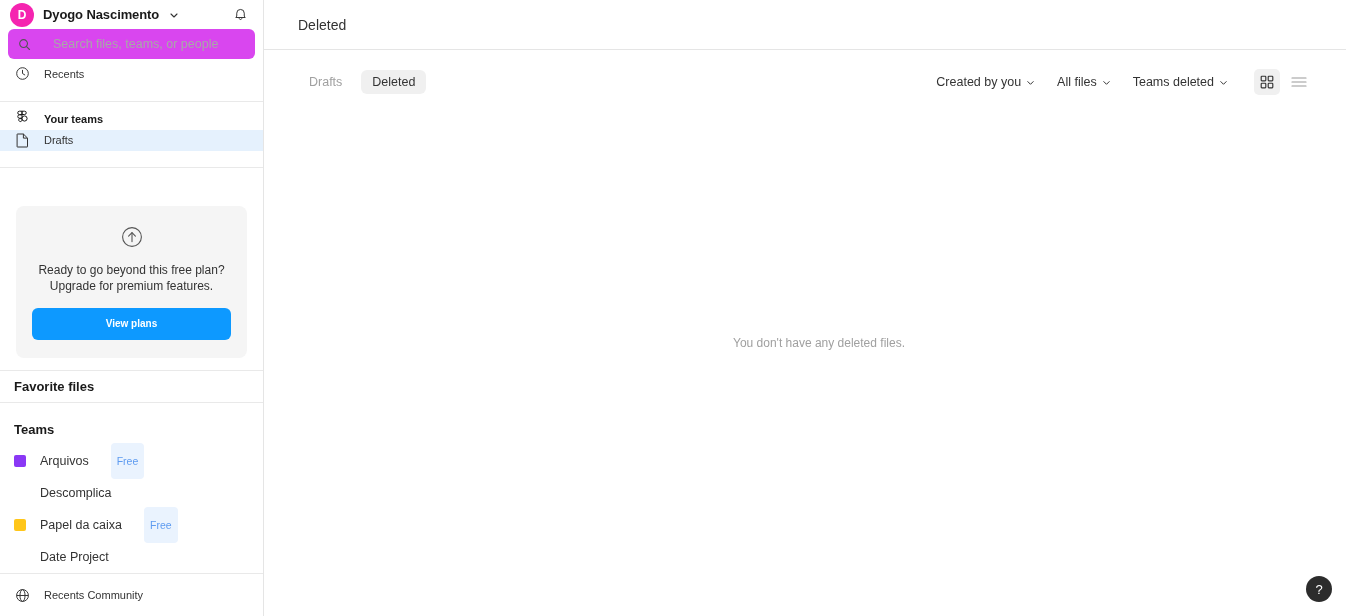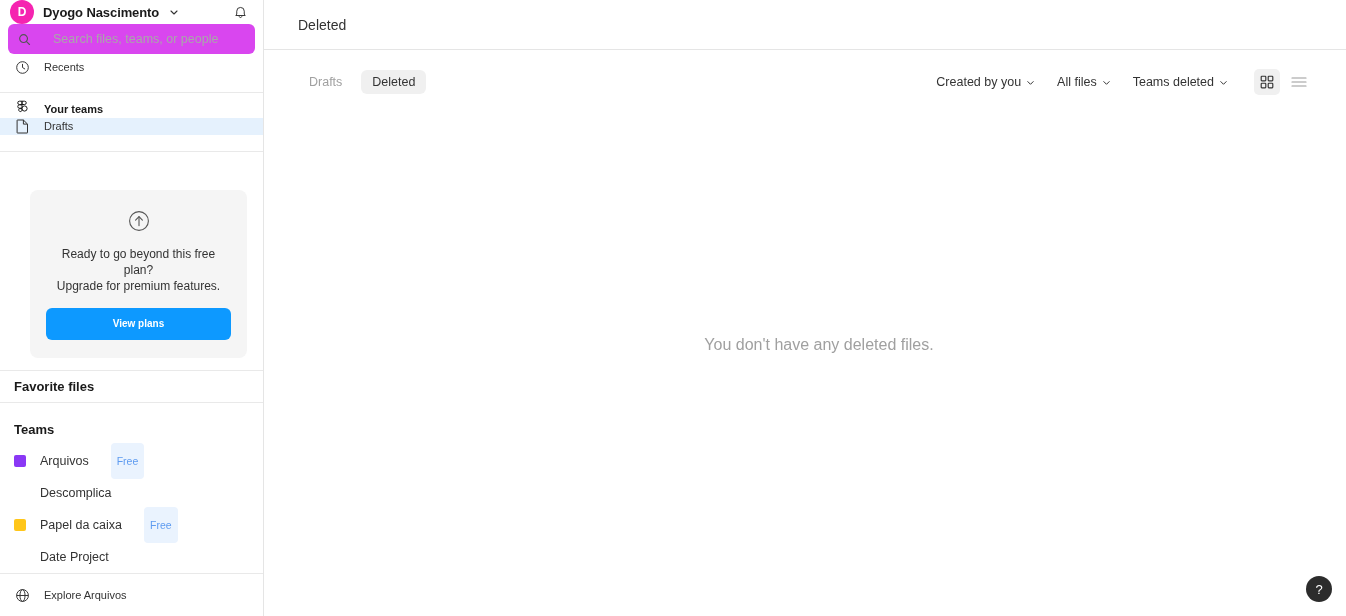--- a/index.html
+++ b/index.html
@@ -56,21 +56,21 @@
     padding: 0 14px; font-size: 11px; color: #333;
   }
   .nav-row .ico { width: 16px; height: 16px; display:flex; align-items:center; justify-content:center; flex: 0 0 16px; }
   .nav-row.spaced { margin-top: 4px; }
   .nav-row.active { background: #e5f1fd; }
   .nav-row.bold { font-weight: 700; color: #1a1a1a; }
 
   .divider { height: 1px; background: #e9e9e9; width: 100%; }
 
   
-  .upgrade-wrap { padding: 14px 16px 12px 30px; margin-top: 24px; }
+  .upgrade-wrap { padding: 14px 16px 12px 16px; margin-top: 24px; }
   .upgrade-card {
     background: #f5f5f5; border-radius: 8px;
     padding: 20px 16px 18px 16px; text-align: center;
   }
   .upgrade-icon { display:flex; justify-content:center; margin-bottom: 14px; }
   .upgrade-text {
     font-size: 12px; line-height: 16px; color: #333;
     margin-bottom: 14px;
   }
   .view-plans {
@@ -126,21 +126,21 @@
   .view-btn {
     width: 26px; height: 26px; border-radius: 5px;
     display: flex; align-items: center; justify-content: center; cursor: pointer;
   }
   .view-btn.active { background: #f0f0f0; }
 
   .content-area {
     flex: 1 1 auto; display: flex; align-items: flex-start; justify-content: center;
     padding-top: 222px;
   }
-  .empty-msg { font-size: 16px; color: #a0a0a0; margin-left: 28px; }
+  .empty-msg { font-size: 12px; color: #a0a0a0; margin-left: 28px; }
 
   .help-btn {
     position: absolute; right: 14px; bottom: 14px;
     width: 26px; height: 26px; border-radius: 50%;
     background: #2c2c2c; color: #fff;
     display: flex; align-items: center; justify-content: center;
     font-size: 13px; cursor: pointer;
   }
   svg { display: block; }
 </style>
@@ -270,21 +270,21 @@
     <div class="explore-row">
       <div class="divider"></div>
       <div class="nav-row" style="height:42px">
         <span class="ico">
           <svg width="15" height="15" viewBox="0 0 16 16">
             <circle cx="8" cy="8" r="6.3" fill="none" stroke="#333" stroke-width="1.05"></circle>
             <ellipse cx="8" cy="8" rx="2.7" ry="6.3" fill="none" stroke="#333" stroke-width="1.05"></ellipse>
             <line x1="1.7" y1="8" x2="14.3" y2="8" stroke="#333" stroke-width="1.05"></line>
           </svg>
         </span>
-        <span>Explore Arquivos</span>
+        <span>Recents Community</span>
       </div>
     </div>
 
   </aside>
 
   <section class="main">
 
     <div class="main-header">
       <span class="page-title">Deleted</span>
     </div>

